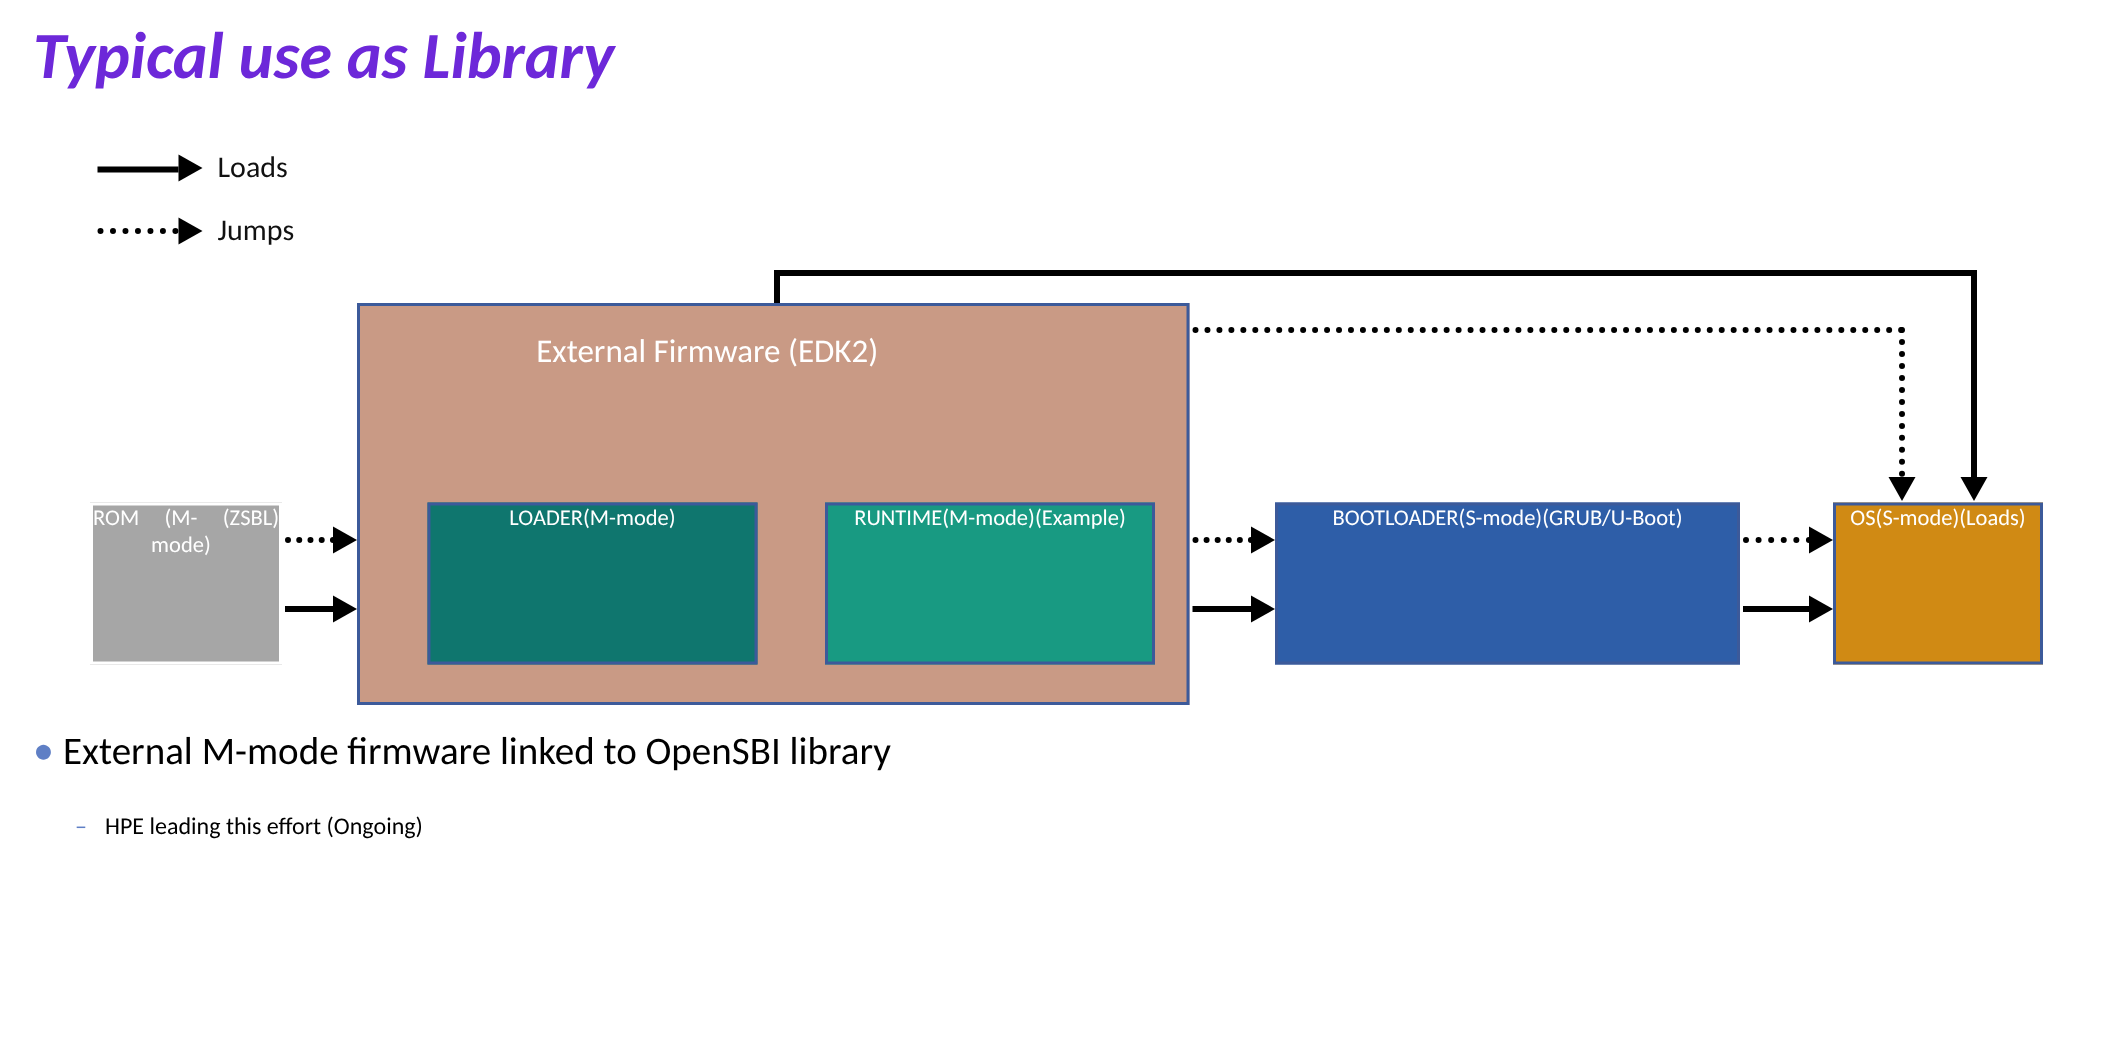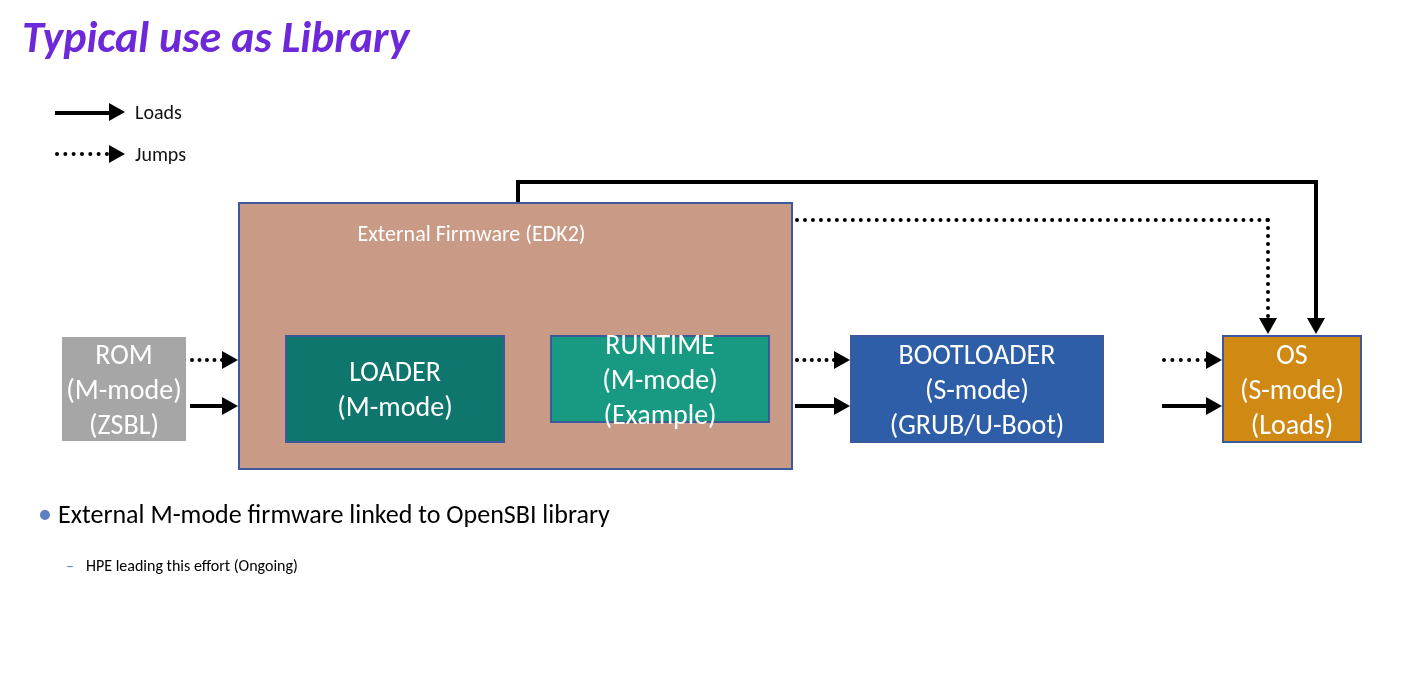--- a/index.html
+++ b/index.html
@@ -15,21 +15,21 @@
     position: absolute;
     left: 22px;
     top: 10px;
     font-size: 44px;
     font-weight: 700;
     color: #6d28d9;
     font-style: italic;
   }
   .legend {
     position: absolute;
-    left: 55px;
+    left: 65px;
     top: 100px;
     font-size: 20px;
     color: #111;
   }
   .legend-row {
     display: flex;
     align-items: center;
     margin-bottom: 18px;
   }
   .legend-arrow {
@@ -44,50 +44,50 @@
   .legend-arrow .line.dotted { background: none; border-top: 4px dotted #000; height: 0; top: 6px; }
   .legend-arrow .head {
     position: absolute; right: 0; top: -1px; width: 0; height: 0;
     border-left: 16px solid #000;
     border-top: 9px solid transparent;
     border-bottom: 9px solid transparent;
   }
   .box {
     position: absolute;
     display: flex;
-    flex-direction: column;
-    align-items: center;
+    flex-direction: row;
+    align-items: flex-start;
     justify-content: center;
     color: #fff;
-    font-size: 28px;
+    font-size: 15px;
     text-align: center;
   }
   .box span { display: block; }
   .rom {
     left: 60px; top: 335px; width: 128px; height: 108px;
     background: #a6a6a6; border: 2px solid #fff;
   }
   .fw {
     left: 238px; top: 202px; width: 555px; height: 268px;
     background: #c99a85; border: 2px solid #3c5a9a;
   }
   .fw-title {
     color: #fff; font-size: 22px; text-align: center;
     position: absolute; left: 238px; top: 220px; width: 467px;
   }
   .loader {
     left: 285px; top: 335px; width: 220px; height: 108px;
     background: #0f766e; border: 2px solid #3c5a9a;
   }
   .runtime {
-    left: 550px; top: 335px; width: 220px; height: 88px;
+    left: 550px; top: 335px; width: 220px; height: 108px;
     background: #189a82; border: 2px solid #3c5a9a;
   }
   .boot {
-    left: 850px; top: 335px; width: 254px; height: 108px;
+    left: 850px; top: 335px; width: 310px; height: 108px;
     background: #2e5ea8; border: 2px solid #3c5a9a;
   }
   .os {
     left: 1222px; top: 335px; width: 140px; height: 108px;
     background: #d08a14; border: 2px solid #3c5a9a;
   }
   
   .arrow { position: absolute; background: #000; }
   .arrow.dotted { background: none; border-top: 4px dotted #000; height: 0; }
   .arrow.dotted-v { background: none; border-left: 4px dotted #000; width: 0; }
@@ -100,25 +100,24 @@
   .head-d {
     position: absolute; width: 0; height: 0;
     border-top: 16px solid #000;
     border-left: 9px solid transparent;
     border-right: 9px solid transparent;
   }
   
   .bullets {
     position: absolute;
     left: 22px;
-    top: 495px;
+    top: 481px;
     font-size: 26px;
     color: #000;
     line-height: 1.35;
-    margin-left: 16px;
   }
   .bullets .b1 { margin-bottom: 22px; }
   .bullets .dot {
     color: #5f7fc5;
     font-size: 28px;
     display: inline-block;
     width: 20px;
   }
   .sub {
     font-size: 16px;

